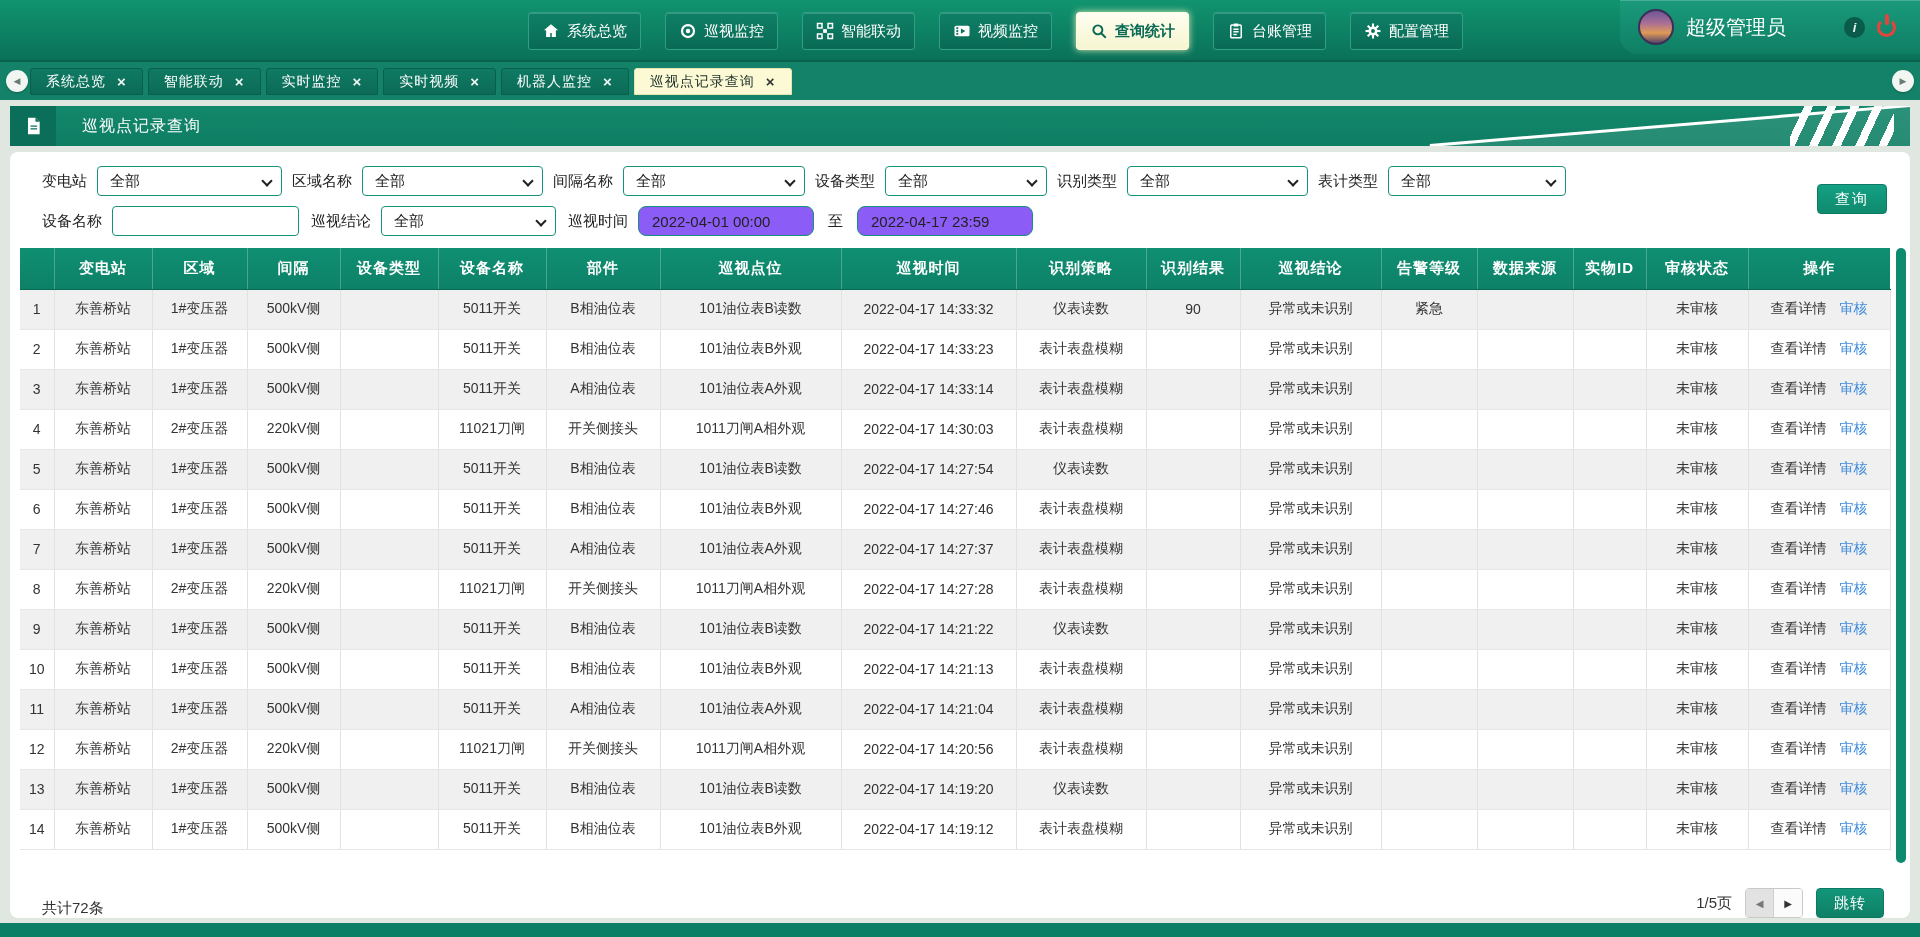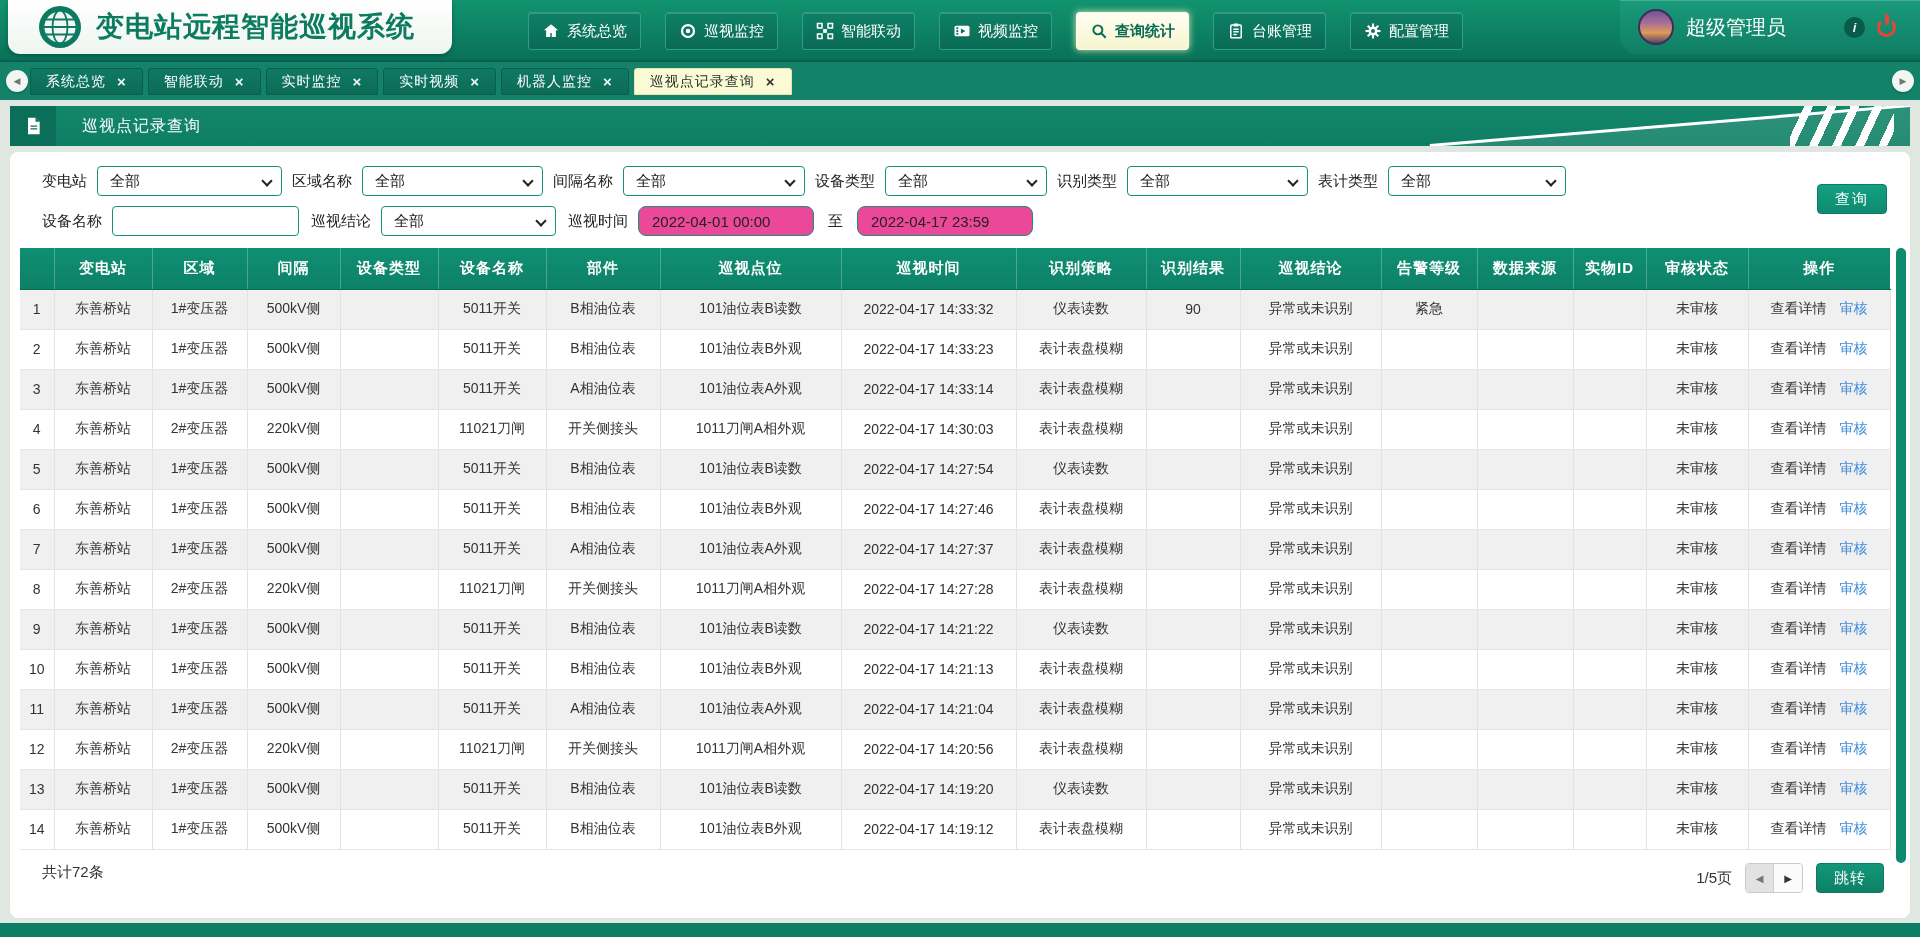--- a/index.html
+++ b/index.html
@@ -75,21 +75,21 @@
     border-radius:4px; display:flex; align-items:center; padding:0 26px 0 12px; font-size:15px; color:#222; cursor:pointer; }
   .row1 .f-item:nth-of-type(1) .select { width:185px; }
   .row1 .f-item:nth-of-type(3) .select { width:182px; }
   .row1 .f-item:nth-of-type(4) .select { width:162px; }
   .row1 .f-item:nth-of-type(6) .select { width:178px; }
   .select-value { overflow:hidden; white-space:nowrap; }
   .chevron { position:absolute; right:10px; top:10px; width:8px; height:8px;
     border-left:2px solid #222; border-bottom:2px solid #222; transform:rotate(-45deg); }
   .text-input { width:187px; height:30px; border:1px solid #17927a; border-radius:4px;
     padding:0 10px; font-size:15px; color:#222; font-family:inherit; margin-left:10px; }
-  .date-input { width:176px; height:30px; background:#ec4899; border:1px solid #17927a; border-radius:8px;
+  .date-input { width:176px; height:30px; background:#8b5cf6; border:1px solid #17927a; border-radius:8px;
     padding:0 13px; font-size:15px; color:#222; font-family:inherit; }
   .ml12 { margin-left:12px; } .ml10 { margin-left:10px; } .ml14 { margin-left:14px; }
   .search-btn { position:absolute; top:32px; right:23px; width:70px; height:30px;
     background:linear-gradient(#14a083,#0f8a6e); border:1px solid #0c7a62; border-radius:4px;
     color:#fff; font-size:15px; cursor:pointer; font-family:inherit; letter-spacing:2px; }
 
   
   .table-wrap { position:absolute; left:10px; top:96px; width:1886px; height:615px; }
   table { border-collapse:collapse; table-layout:fixed; width:1870px; }
   thead th { height:41px; background:linear-gradient(#0f8f72,#0d8167); color:#fff; font-size:15px; font-weight:bold;
@@ -98,52 +98,38 @@
   tbody td { height:40px; border-bottom:1px solid #e6e6e6; border-right:1px solid #e2e2e2;
     text-align:center; font-size:14px; color:#333; padding:0 4px; white-space:nowrap; overflow:hidden; }
   tbody tr:nth-child(odd) { background:#f0f0f0; }
   tbody tr:nth-child(even) { background:#fff; }
   .op-detail { color:#333; cursor:pointer; }
   .op-audit { color:#3d8bdb; cursor:pointer; margin-left:9px; }
   .scrollbar { position:absolute; right:0; top:0; width:10px; height:615px; background:#0e8a6e; border-radius:5px; cursor:pointer; }
 
   
   .panel-footer { position:absolute; left:0; right:0; top:711px; height:55px; display:flex;
-    align-items:flex-start; padding:0 26px 0 32px; }
+    align-items:flex-end; padding:0 26px 0 32px; }
   .total { font-size:15px; color:#333; }
   .footer-right { margin-left:auto; display:flex; align-items:center; gap:13px; }
   .fbtns { display:flex; gap:13px; }
   .f-btn { height:30px; padding:0 17px; background:linear-gradient(#13967a,#0e8066);
     border:1px solid #0c7a62; border-radius:4px; color:#fff; font-size:15px; cursor:pointer;
     font-family:inherit; letter-spacing:1px; white-space:nowrap; }
   .page-indicator { font-size:15px; color:#333; white-space:nowrap; }
   .pager { display:flex; height:30px; border:1px solid #c9c9c9; border-radius:4px; overflow:hidden; }
   .pager button { width:28px; border:none; font-size:10px; cursor:pointer; display:flex;
     align-items:center; justify-content:center; font-family:inherit; }
   .pager .prev { background:#e2e2e2; color:#777; border-right:1px solid #cfcfcf; }
   .pager .next { background:#fbfbfb; color:#333; }
 </style>
 </head>
 <body>
 
 <div class="header">
-  <div class="logo-panel">
-    <span style="display:flex;">
-      <svg width="44" height="44" viewBox="0 0 44 44">
-        <circle cx="22" cy="22" r="21" fill="#0c7a60"></circle>
-        <circle cx="22" cy="22" r="16.5" fill="#f2f7f3"></circle>
-        <g fill="none" stroke="#0c7a60" stroke-width="1.8">
-          <circle cx="22" cy="22" r="16.5"></circle>
-          <ellipse cx="22" cy="22" rx="7.5" ry="16.5"></ellipse>
-          <path d="M5.5 22h33M8 14.5h28M8 29.5h28"></path>
-        </g>
-      </svg>
-    </span>
-    <span class="app-title">变电站远程智能巡视系统</span>
-  </div>
 
   <div class="nav">
     <button class="nav-btn">
       <span style="display:flex;">
           <svg width="18" height="18" viewBox="0 0 24 24" fill="currentColor">
             <path d="M12 3 2.5 11h3v9h5.5v-5.5h2V20h5.5v-9h3z"></path>
           </svg>
         </span>
       <span>系统总览</span>
     </button>

